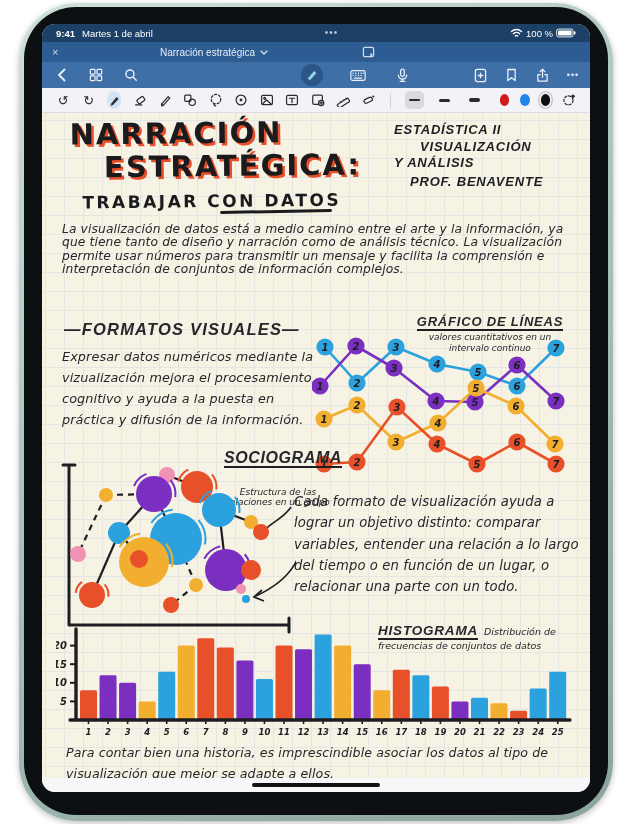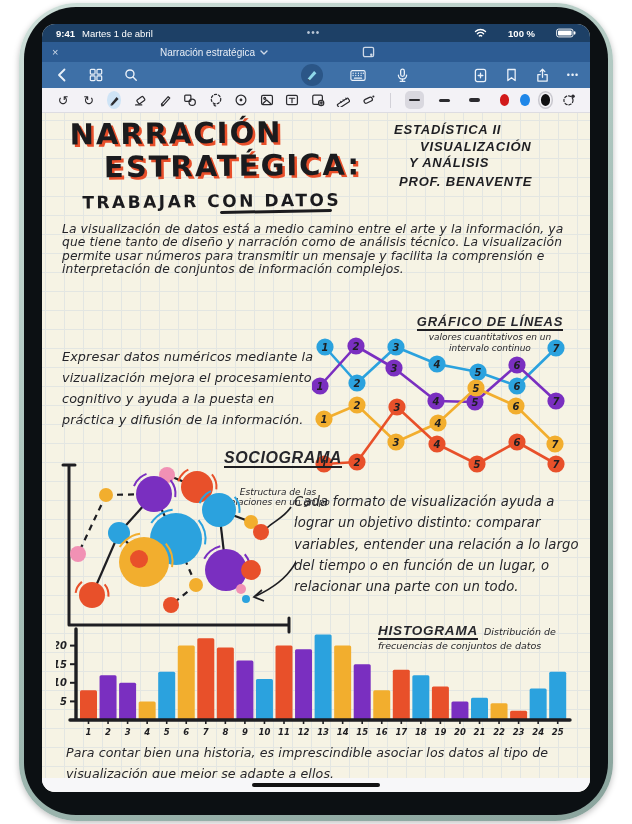--- a/index.html
+++ b/index.html
@@ -12,21 +12,21 @@
           box-shadow:0 2px 6px rgba(0,0,0,.25);}
   .bezel{position:absolute;left:5px;top:4px;right:5px;bottom:6px;border-radius:52px;background:#0c1013;}
   .screen{position:absolute;left:18px;top:17px;right:18px;bottom:23px;border-radius:13px;overflow:hidden;
           background:#f6f3e4;display:flex;flex-direction:column;}
   
   .status-bar{height:18px;background:#1d4066;display:flex;align-items:center;color:#fff;
               font-size:9.5px;padding:0 14px;flex:none;}
   .sb-left{display:flex;gap:7px;align-items:flex-end;font-weight:bold;}
   .sb-left .date{font-weight:normal;}
   .sb-center{flex:1;text-align:center;color:#b9c6d6;font-size:10px;letter-spacing:1px;line-height:8px;}
-  .sb-right{display:flex;gap:21px;align-items:center;font-weight:bold;}
+  .sb-right{display:flex;gap:3px;align-items:center;font-weight:normal;}
   .tab-bar{height:20px;background:#2d5c93;display:flex;align-items:center;color:#e8eef6;flex:none;
            font-size:10px;padding:0 10px;}
   .tab-close{width:20px;color:#cfdae8;font-size:11px;cursor:default;}
   .tab-title-wrap{width:284px;display:flex;justify-content:center;align-items:center;gap:5px;}
   .tab-pageicon{margin-left:6px;display:flex;align-items:center;}
   .toolbar{height:26px;background:#3e70a7;display:flex;align-items:center;color:#eaf1f9;
            padding:0 10px;flex:none;position:relative;}
   .tb-left{display:flex;gap:17px;align-items:center;}
   .tb-center{position:absolute;left:50%;transform:translateX(-15px);display:flex;gap:26px;align-items:center;}
   .tb-right{position:absolute;right:8px;display:flex;gap:13px;align-items:center;}
@@ -288,26 +288,27 @@
       <div class="abs big-title" style="left:28px;top:4px;">
         <div class="l1">NARRACIÓN</div>
         <div class="l2">ESTRATÉGICA:</div>
         <div class="l3">TRABAJAR CON DATOS</div>
       </div>
       <div class="abs t-underline" style="left:178px;top:97px;width:112px;"></div>
 
       <div class="abs course marker" style="left:352px;top:9px;">
         <span>ESTADÍSTICA II</span>
         <span style="margin-left:26px;">VISUALIZACIÓN</span>
-        <span style="margin-left:15px;">Y ANÁLISIS</span>
-        <span style="margin-left:5px;margin-top:2px;">PROF. BENAVENTE</span>
+        <span style="">Y ANÁLISIS</span>
+        <span style="margin-left:16px;margin-top:2px;">PROF. BENAVENTE</span>
       </div>
 
       <div class="abs hand" style="left:20px;top:110px;width:508px;font-size:12.3px;line-height:13.3px;">La visualización de datos está a medio camino entre el arte y la información, ya que tiene tanto de diseño y narración como de análisis técnico. La visualización permite usar números para transmitir un mensaje y facilita la comprensión e interpretación de conjuntos de información complejos.</div>
 
+      <div class="abs marker" style="left:22px;top:207px;font-size:16.5px;letter-spacing:1.2px;">—FORMATOS VISUALES—</div>
 
       <div class="abs hand" style="left:20px;top:233px;width:268px;font-size:12.8px;line-height:21px;font-style:italic;">Expresar datos numéricos mediante la vizualización mejora el procesamiento cognitivo y ayuda a la puesta en práctica y difusión de la información.</div>
 
       <div class="abs chart-title marker" style="left:350px;top:199px;width:196px;text-align:center;">
         <span class="h">GRÁFICO DE LÍNEAS</span>
         <span class="s">valores cuantitativos en un intervalo continuo</span>
       </div>
       <svg id="svg-line" class="abs" style="left:270px;top:220px;" width="256" height="142" viewBox="0 0 256 142">
               <polyline points="13,14 45,50 84,14 125,31 166,39 205,53 244,15" fill="none" stroke="#2ba2de" stroke-width="2.6" stroke-linejoin="round"></polyline>
               <polyline points="8,53 44,13 82,35 124,68 163,69 205,32 244,68" fill="none" stroke="#7a2fc0" stroke-width="2.6" stroke-linejoin="round"></polyline>

